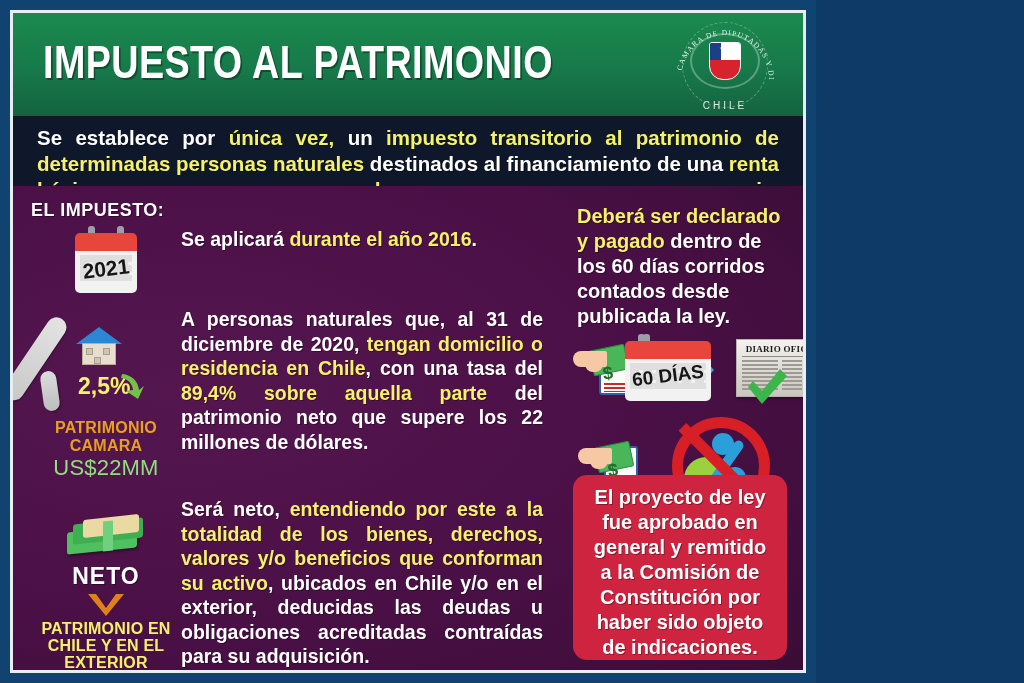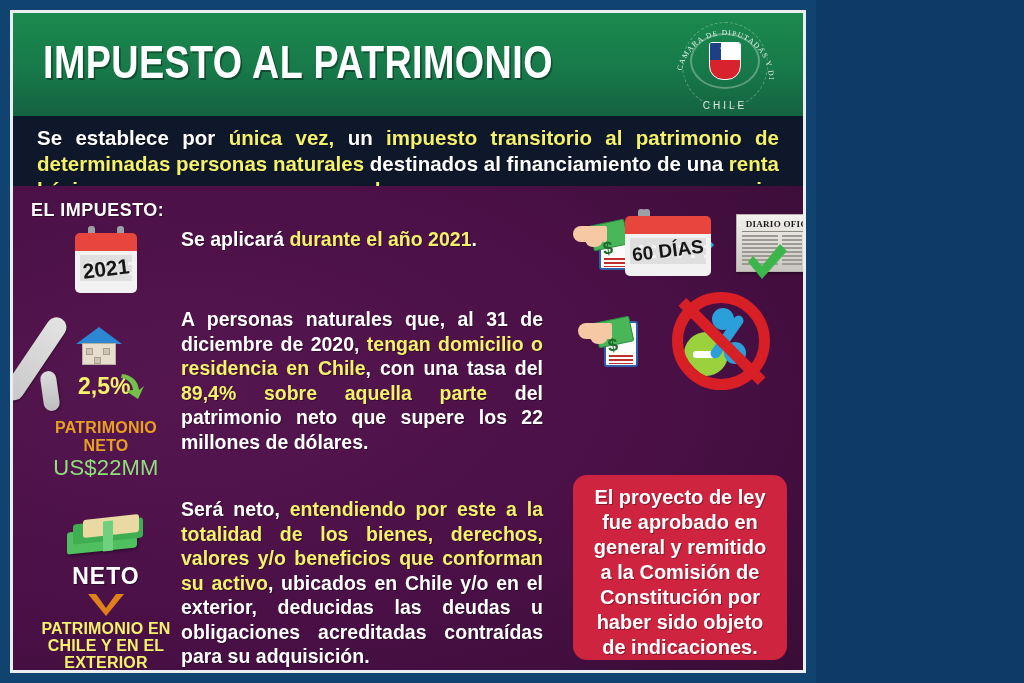--- a/index.html
+++ b/index.html
@@ -295,21 +295,21 @@
         <div class="icon-cell">
           <div class="cal">
             <div class="pin l"></div>
             <div class="pin r"></div>
             <div class="top"></div>
             <div class="bot"></div>
             <div class="grid"></div>
             <div class="lbl">2021</div>
           </div>
         </div>
-        <div class="txt"><span>Se aplicará </span><span class="hl">durante el año 2021</span><span>.</span></div>
+        <div class="txt"><span>Se aplicará </span><span class="hl">durante el año 2016</span><span>.</span></div>
       </div>
 
       <div class="row" style="margin-bottom:16px;">
         <div class="icon-cell">
           <div class="chile-map">
             <div class="strip"></div>
             <div class="strip2"></div>
             <div class="house">
               <div class="roof"></div>
               <div class="wall"></div>
@@ -317,21 +317,21 @@
               <div class="win w2"></div>
               <div class="win w3"></div>
             </div>
             <div class="map-pct">2,5%</div>
             <div class="map-arrow">
               <svg width="26" height="30" viewBox="0 0 26 30">
                     <path d="M2 3 C12 4, 18 10, 19 19 L24 15 L18 28 L6 20 L13 19 C12 12, 8 8, 1 7 Z" fill="#74c14a"></path>
                   </svg>
             </div>
           </div>
-          <div class="map-cap1">PATRIMONIO NETO</div>
+          <div class="map-cap1">PATRIMONIO CAMARA</div>
           <div class="map-cap2">US$22MM</div>
         </div>
         <div class="txt j"><span>A personas naturales que, al 31 de diciembre de 2020, </span><span class="hl">tengan domicilio o residencia en Chile</span><span>, con una tasa del </span><span class="hl">89,4% sobre aquella parte</span><span> del patrimonio neto que supere los 22 millones de dólares.</span></div>
       </div>
 
       <div class="row">
         <div class="icon-cell" style="padding-top:18px;">
           <div class="money">
             <div class="b1"></div>
             <div class="b2"></div>
@@ -345,20 +345,21 @@
                 </svg>
           </div>
           <div class="neto-cap">PATRIMONIO EN CHILE Y EN EL EXTERIOR</div>
         </div>
         <div class="txt j"><span>Será neto, </span><span class="hl">entendiendo por este a la totalidad de los bienes, derechos, valores y/o beneficios que conforman su activo</span><span>, ubicados en Chile y/o en el exterior, deducidas las deudas u obligaciones acreditadas contraídas para su adquisición.</span></div>
       </div>
     </div>
 
     <div class="col-right">
 
+      <p class="r-txt"><span class="hl">Deberá ser declarado y pagado</span><span> dentro de los 60 días corridos contados desde publicada la ley.</span></p>
 
       <div class="icon-strip">
         <div class="handdoc">
           <div class="doc"></div>
           <div class="lines"></div>
           <div class="bill"></div>
           <div class="s">$</div>
           <div class="hand"></div>
           <div class="thumb"></div>
         </div>

